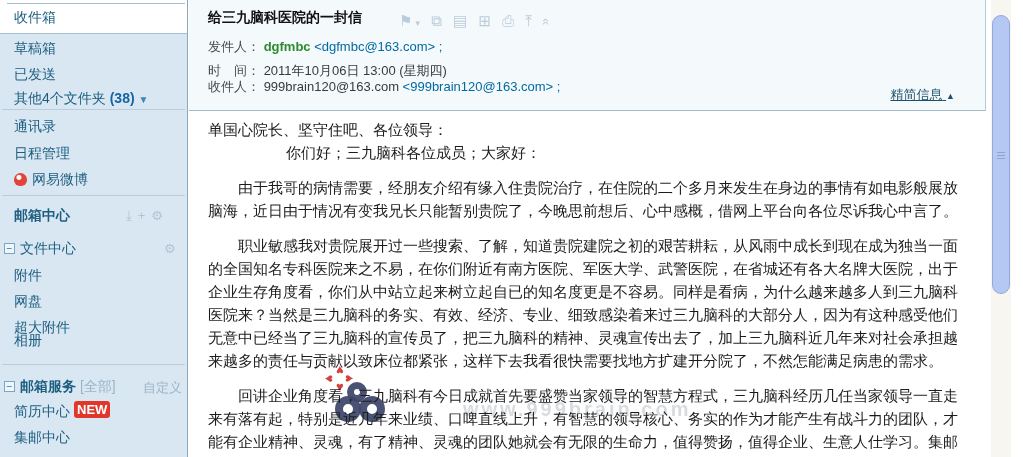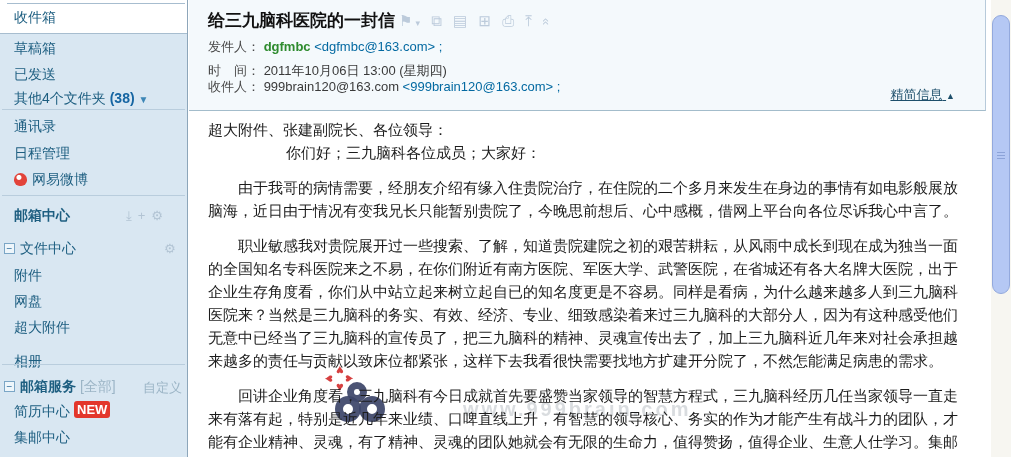--- a/index.html
+++ b/index.html
@@ -27,21 +27,21 @@
              vertical-align:-2px; margin-right:5px; }
   .new-badge { display:inline-block; background:#e3362b; color:#fff; font-size:13px; font-weight:bold;
              padding:1px 3px; border-radius:3px; vertical-align:2px; margin-left:4px; }
   .muted { color:#9cb5c6; font-weight:normal; }
   .customize { position:absolute; color:#9cb5c6; font-size:13px; cursor:pointer; }
 
   
   .main { position:absolute; left:189px; top:0; width:797px; height:457px; background:#fff; }
   .mail-header { position:absolute; left:0; top:0; width:797px; height:111px;
              background:#f4f9fc; border-bottom:1px solid #a3bccb; border-right:1px solid #b7cada; }
-  .subject { position:absolute; left:19px; top:9px; font-size:17px; font-weight:bold; color:#111; }
+  .subject { position:absolute; left:19px; top:9px; font-size:14px; font-weight:bold; color:#111; }
   .toolbar { position:absolute; left:210px; top:12px; color:#bccbdb; font-size:15px; }
   .toolbar span { margin-right:7px; cursor:pointer; }
   .toolbar .caret { font-size:9px; margin-left:-4px; }
   .toolbar .chevrons { display:inline-block; transform:rotate(90deg); font-size:13px; }
   .hdr-row { position:absolute; left:19px; font-size:13px; color:#4a4a4a; white-space:nowrap; }
   .hdr-label { color:#4a4a4a; }
   .from-name { color:#2e8b2e; font-weight:bold; }
   .addr { color:#0369a1; }
   .val { color:#3a3a3a;margin-top:8px; }
   .toggle-link { position:absolute; right:30px; top:86px; color:#1d4f6b; font-size:13px;
@@ -117,21 +117,21 @@
     <div class="sb-section" style="top:240px; left:4px; font-weight:normal;">
       <span class="collapse-box">−</span><span>文件中心</span>
     </div>
     <div class="sb-icons" style="top:241px; left:164px; letter-spacing:0;">
       <span>⚙</span>
     </div>
 
     <div class="sb-item" style="top:267px;">附件</div>
     <div class="sb-item" style="top:293px;">网盘</div>
     <div class="sb-item" style="top:319px;">超大附件</div>
-    <div class="sb-item" style="top:353px;">相册</div>
+    <div class="sb-item" style="top:332px;">相册</div>
 
     <div class="sb-div" style="top:364px;"></div>
 
     <div class="sb-section" style="top:378px; left:4px;">
       <span class="collapse-box">−</span><span>邮箱服务</span>
       <span class="muted">[全部]</span>
     </div>
     <div class="customize" style="top:379px; left:143px;">自定义</div>
 
     <div class="sb-item" style="top:401px;">
@@ -187,21 +187,21 @@
           <span class="h1">♥</span>
           <span class="h2">♥</span>
           <span class="h3">♥</span>
           <span class="h4">♥</span>
         </div>
       </div>
       <div class="wm-text">www.999brain.com</div>
     </div>
 
     <div class="mail-body">
-      <p>超大附件、张建副院长、各位领导：</p>
+      <p>单国心院长、坚守住吧、各位领导：</p>
       <p class="ind-deep">你们好；三九脑科各位成员；大家好：</p>
       <p class="ind">由于我哥的病情需要，经朋友介绍有缘入住贵院治疗，在住院的二个多月来发生在身边的事情有如电影般展放脑海，近日由于情况有变我兄长只能暂别贵院了，今晚思前想后、心中感概，借网上平台向各位尽诉我心中言了。</p>
       <p class="ind">职业敏感我对贵院展开过一些搜索、了解，知道贵院建院之初的艰苦耕耘，从风雨中成长到现在成为独当一面的全国知名专科医院来之不易，在你们附近有南方医院、军医大学、武警医院，在省城还有各大名牌大医院，出于企业生存角度看，你们从中站立起来树立起自已的知名度更是不容易。同样是看病，为什么越来越多人到三九脑科医院来？当然是三九脑科的务实、有效、经济、专业、细致感染着来过三九脑科的大部分人，因为有这种感受他们无意中已经当了三九脑科的宣传员了，把三九脑科的精神、灵魂宣传出去了，加上三九脑科近几年来对社会承担越来越多的责任与贡献以致床位都紧张，这样下去我看很快需要找地方扩建开分院了，不然怎能满足病患的需求。</p>
       <p class="ind">回讲企业角度看，三九脑科有今日成就首先要盛赞当家领导的智慧方程式，三九脑科经历几任当家领导一直走来有落有起，特别是近几年来业绩、口啤直线上升，有智慧的领导核心、务实的作为才能产生有战斗力的团队，才能有企业精神、灵魂，有了精神、灵魂的团队她就会有无限的生命力，值得赞扬，值得企业、生意人仕学习。集邮中心，三九脑科人；我坚信你们今天的付出日后的回报是倍曾的……</p>
     </div>
   </div>
 
   <div class="scroll-track"></div>
   <div class="scroll-thumb">
     <div class="thumb-grip"></div>

